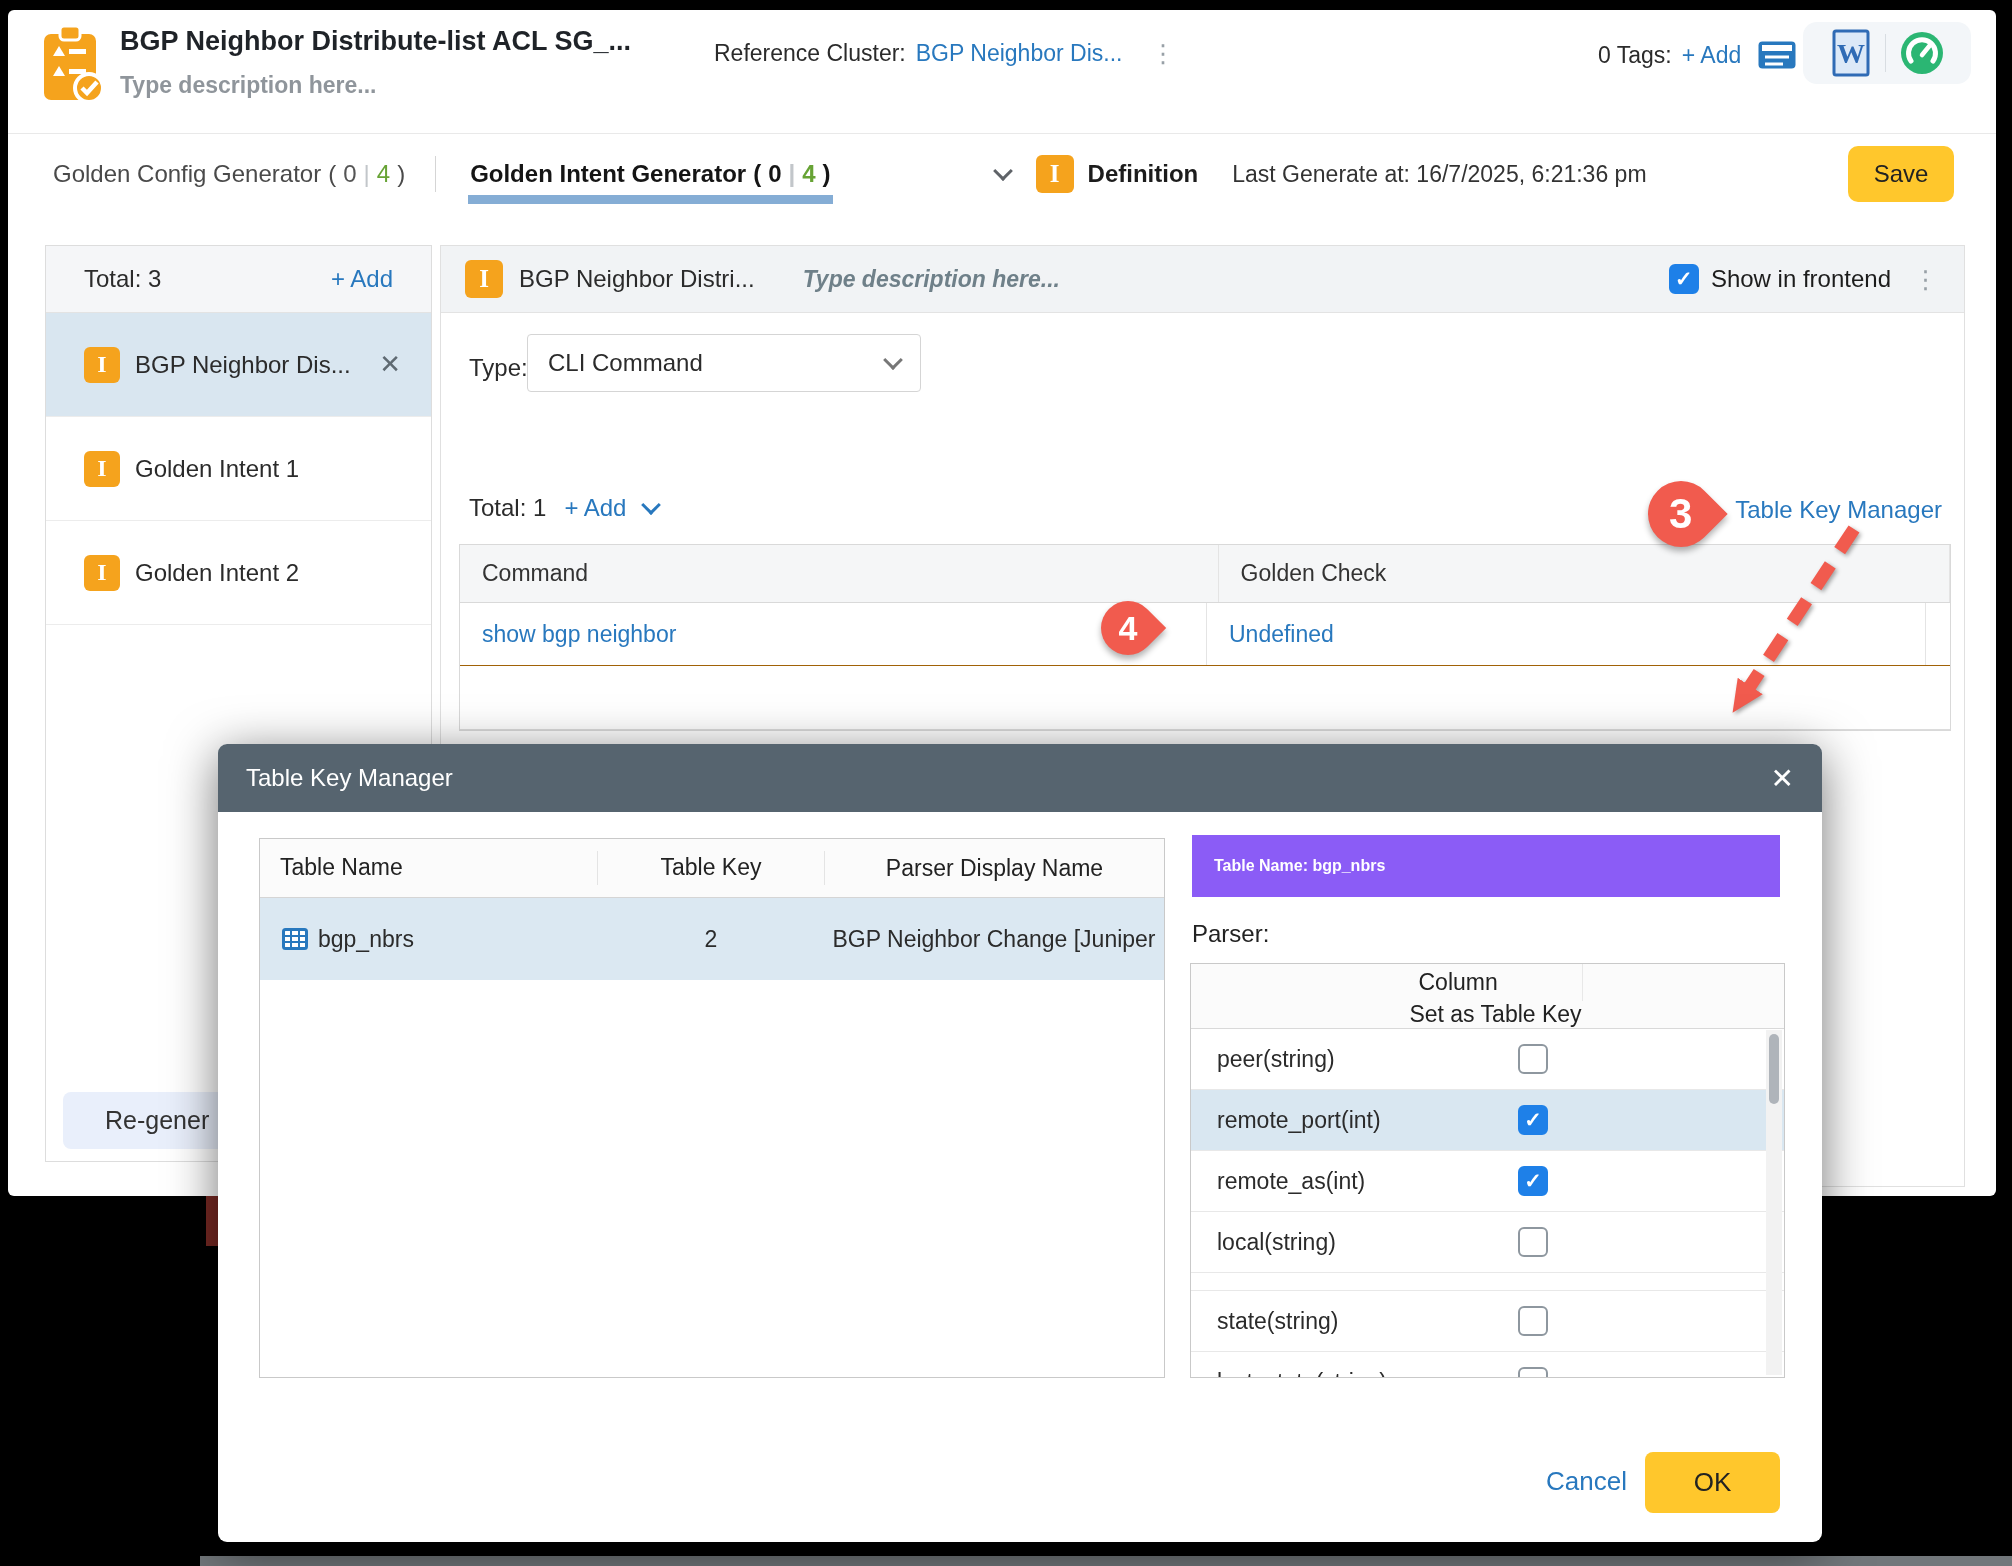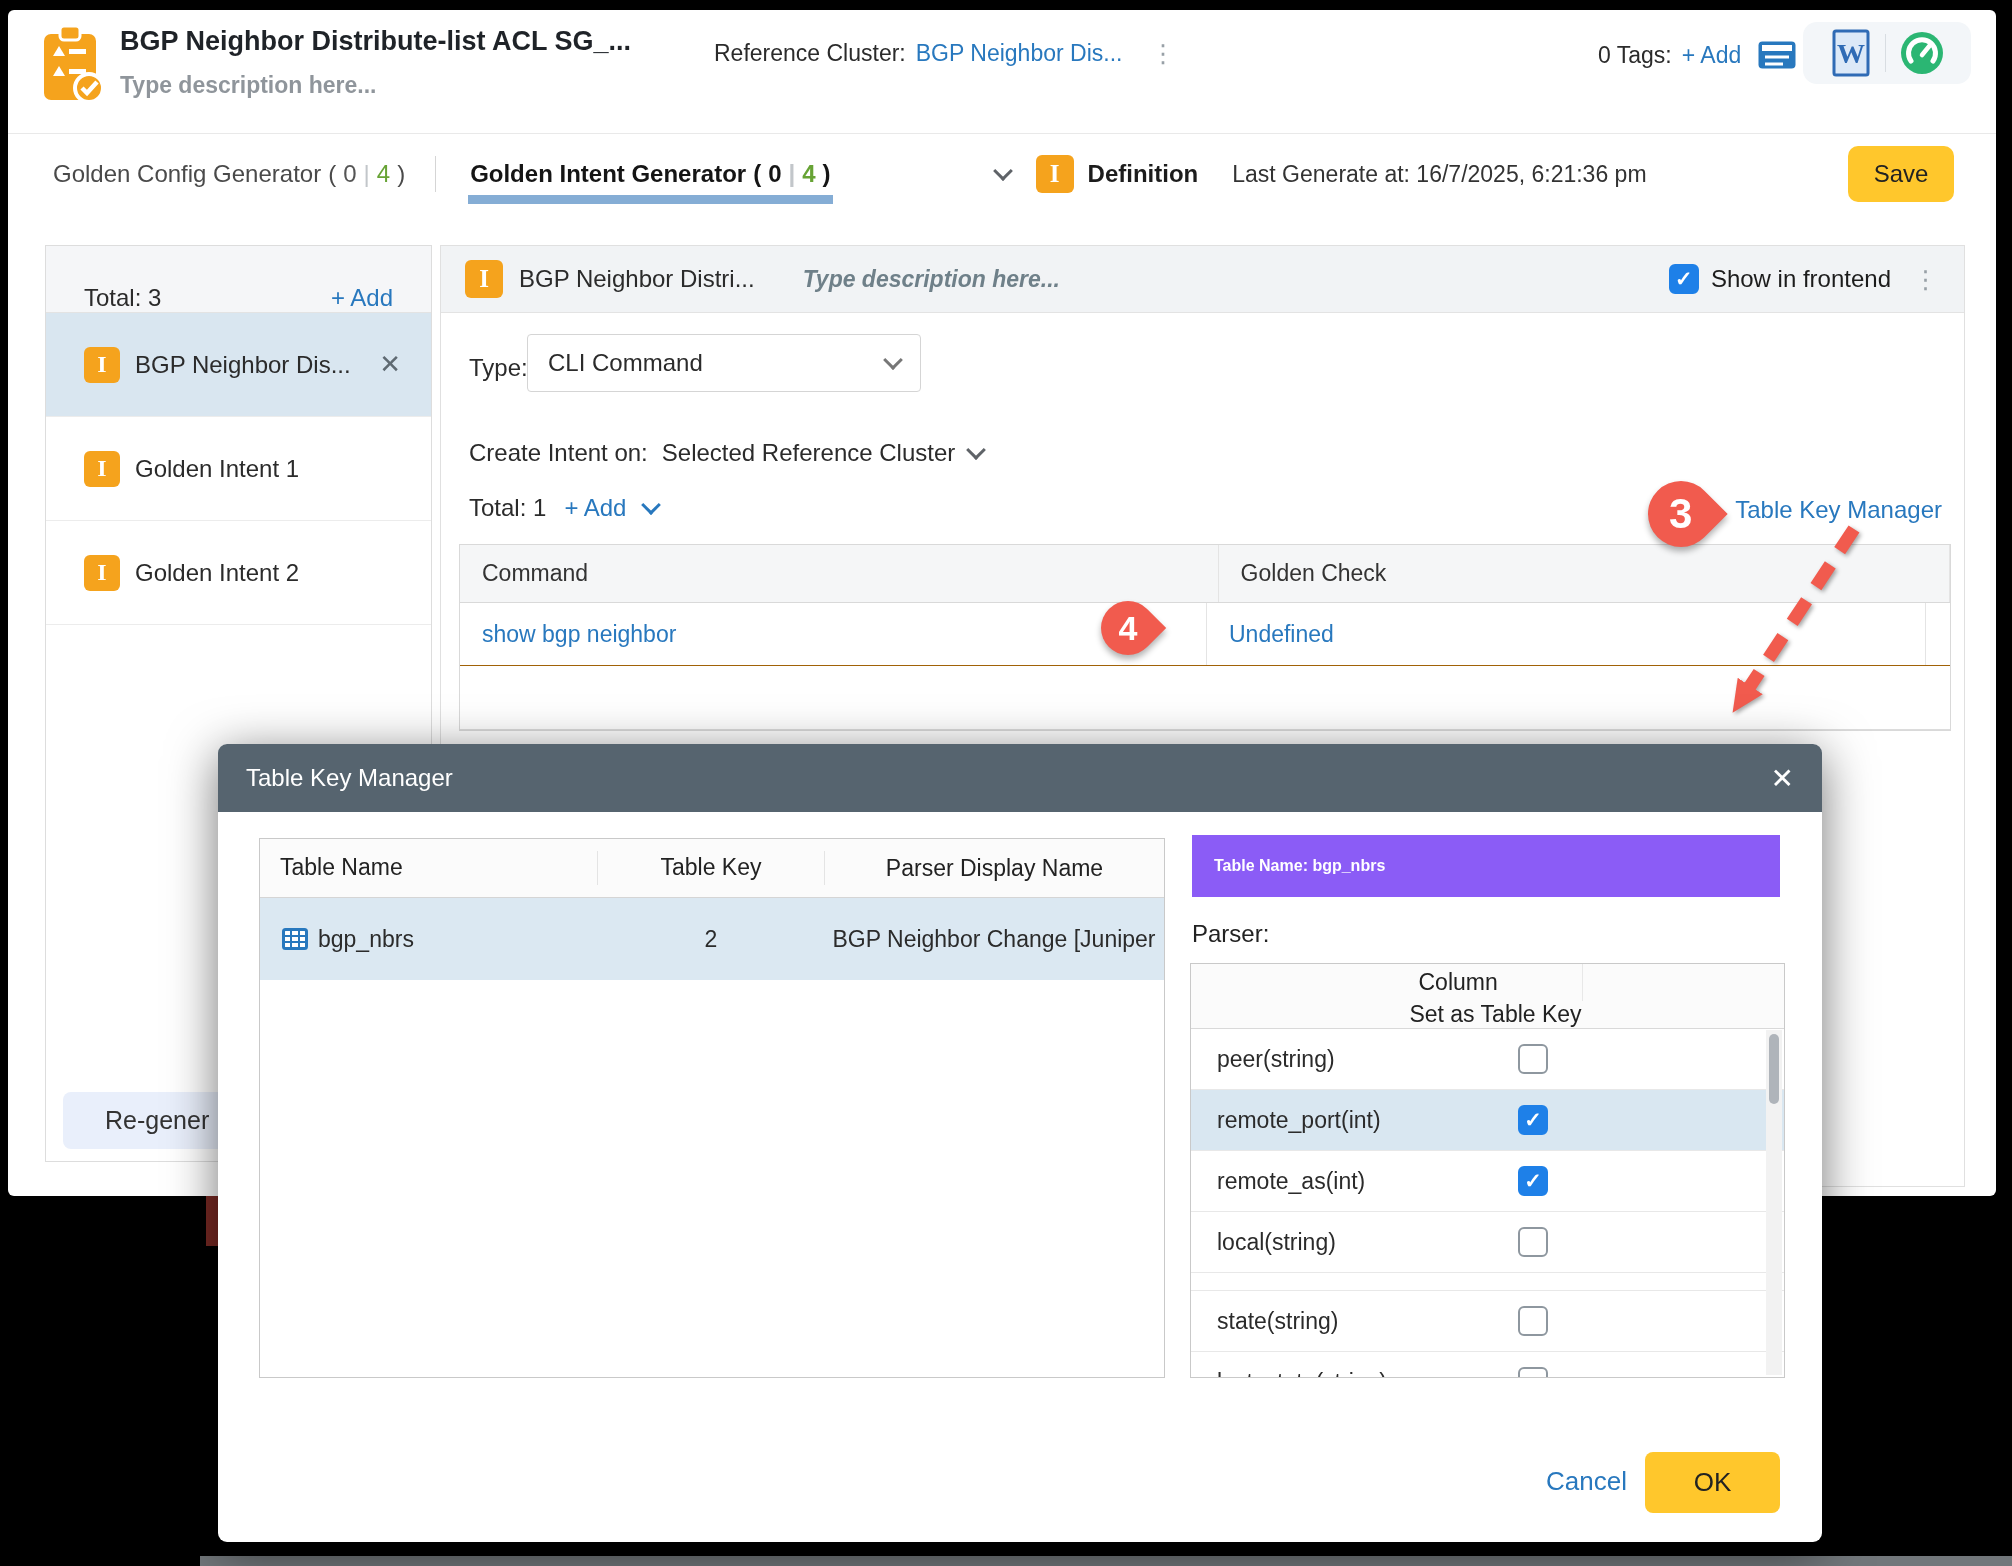--- a/index.html
+++ b/index.html
@@ -29,21 +29,21 @@
   .pbar{color:#c2c6ca;}
   .zero{color:#555;}
   .chev{display:inline-block;width:11px;height:11px;border-right:3px solid #5f6368;border-bottom:3px solid #5f6368;
         transform:rotate(45deg);margin-top:-6px;}
   .ibadge{background:#F5A31D;border-radius:6px;color:#fff;font-weight:bold;
           display:flex;align-items:center;justify-content:center;font-family:"Liberation Serif",serif;}
   .btn-save{margin-left:auto;margin-right:42px;background:#FFC72C;border:none;border-radius:10px;
             width:106px;height:56px;font-size:24px;color:#222;font-family:inherit;cursor:pointer;}
   
   .sidebar{position:absolute;left:37px;top:235px;width:385px;height:915px;border:1px solid #ddd;background:#fff;}
-  .sb-hdr{height:66px;background:#F5F6F8;border-bottom:1px solid #e3e3e3;display:flex;align-items:flex-end;
+  .sb-hdr{height:66px;background:#F5F6F8;border-bottom:1px solid #e3e3e3;display:flex;align-items:center;
           padding:0 38px;font-size:24px;}
   .sb-add{margin-left:auto;}
   .sb-item{height:103px;border-bottom:1px solid #ececec;display:flex;align-items:center;padding:0 30px 0 38px;
            font-size:24px;cursor:pointer;}
   .sb-item .ibadge{width:36px;height:36px;font-size:24px;flex:0 0 36px;}
   .sb-item .lbl{margin-left:15px;white-space:nowrap;}
   .sb-sel{background:#D9E6F0;}
   .sb-x{margin-left:auto;color:#5f6a72;font-size:26px;}
   .regen{position:absolute;left:17px;bottom:12px;width:400px;height:57px;background:#E9EFFB;border:none;
          border-radius:8px;font-size:25px;color:#333;text-align:left;padding-left:42px;font-family:inherit;cursor:pointer;}
@@ -222,25 +222,20 @@
           <span class="kebab" style="margin-left:10px;">⋮</span>
         </span>
       </div>
 
       <div class="typerow">Type:</div>
       <div class="selectbox">
         <span>CLI Command</span>
         <span class="chev"></span>
       </div>
 
-      <div class="cirow">
-        <span>Create Intent on:</span>
-        <span>Selected Reference Cluster</span>
-        <span class="chev"></span>
-      </div>
 
       <div class="totalrow">
         <span>Total: 1</span>
         <span class="link">+ Add</span>
         <span class="chev" style="border-color:#2878BE;"></span>
       </div>
       <div class="tkm-link link">Table Key Manager</div>
 
       <div class="cmdtable">
         <div class="ct-hdr">

